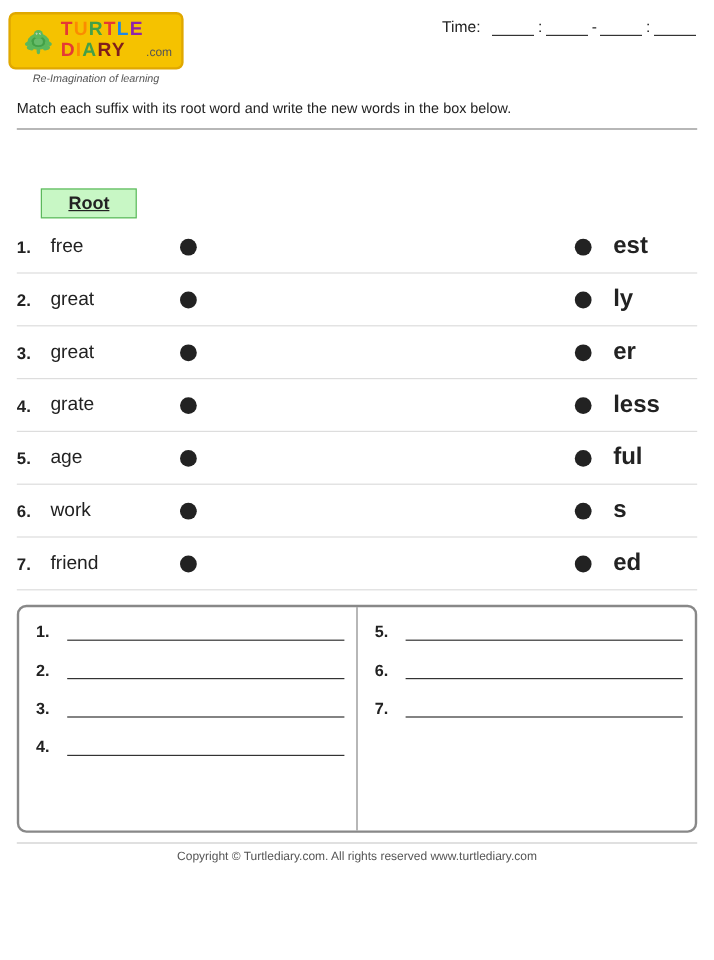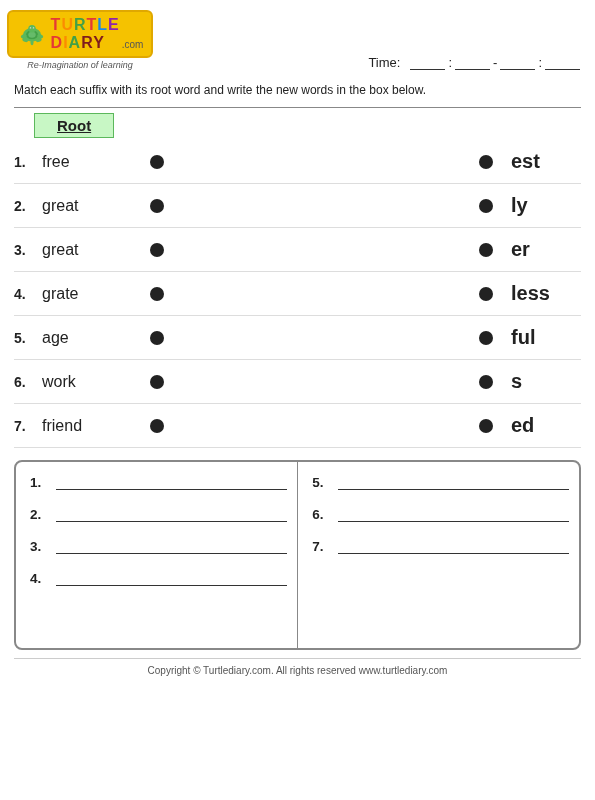--- a/index.html
+++ b/index.html
@@ -9,21 +9,21 @@
       background: #fff;
       font-family: Arial, sans-serif;
       font-size: 14px;
       color: #222;
       position: relative;
     }
 
     
     .header {
       display: flex;
-      align-items: flex-end;
+      align-items: flex-start;
       padding: 10px 15px 5px 10px;
       gap: 39px;
     }
     .logo-area {
       display: flex;
       flex-direction: column;
       align-items: center;
       width: 140px;
     }
     .logo-box {
@@ -129,20 +129,21 @@
       flex-direction: column;
     }
 
     
     .col-headers {
       display: flex;
       align-items: center;
       justify-content: space-between;
       padding: 0 20px;
       margin-bottom: 2px;
+      margin-top: 44px;
     }
     .col-header-root {
       background: #c8f7c5;
       border: 1.5px solid #5cb85c;
       padding: 3px 22px;
       font-weight: bold;
       font-size: 15px;
       text-decoration: underline;
     }
     .col-header-suffix {

